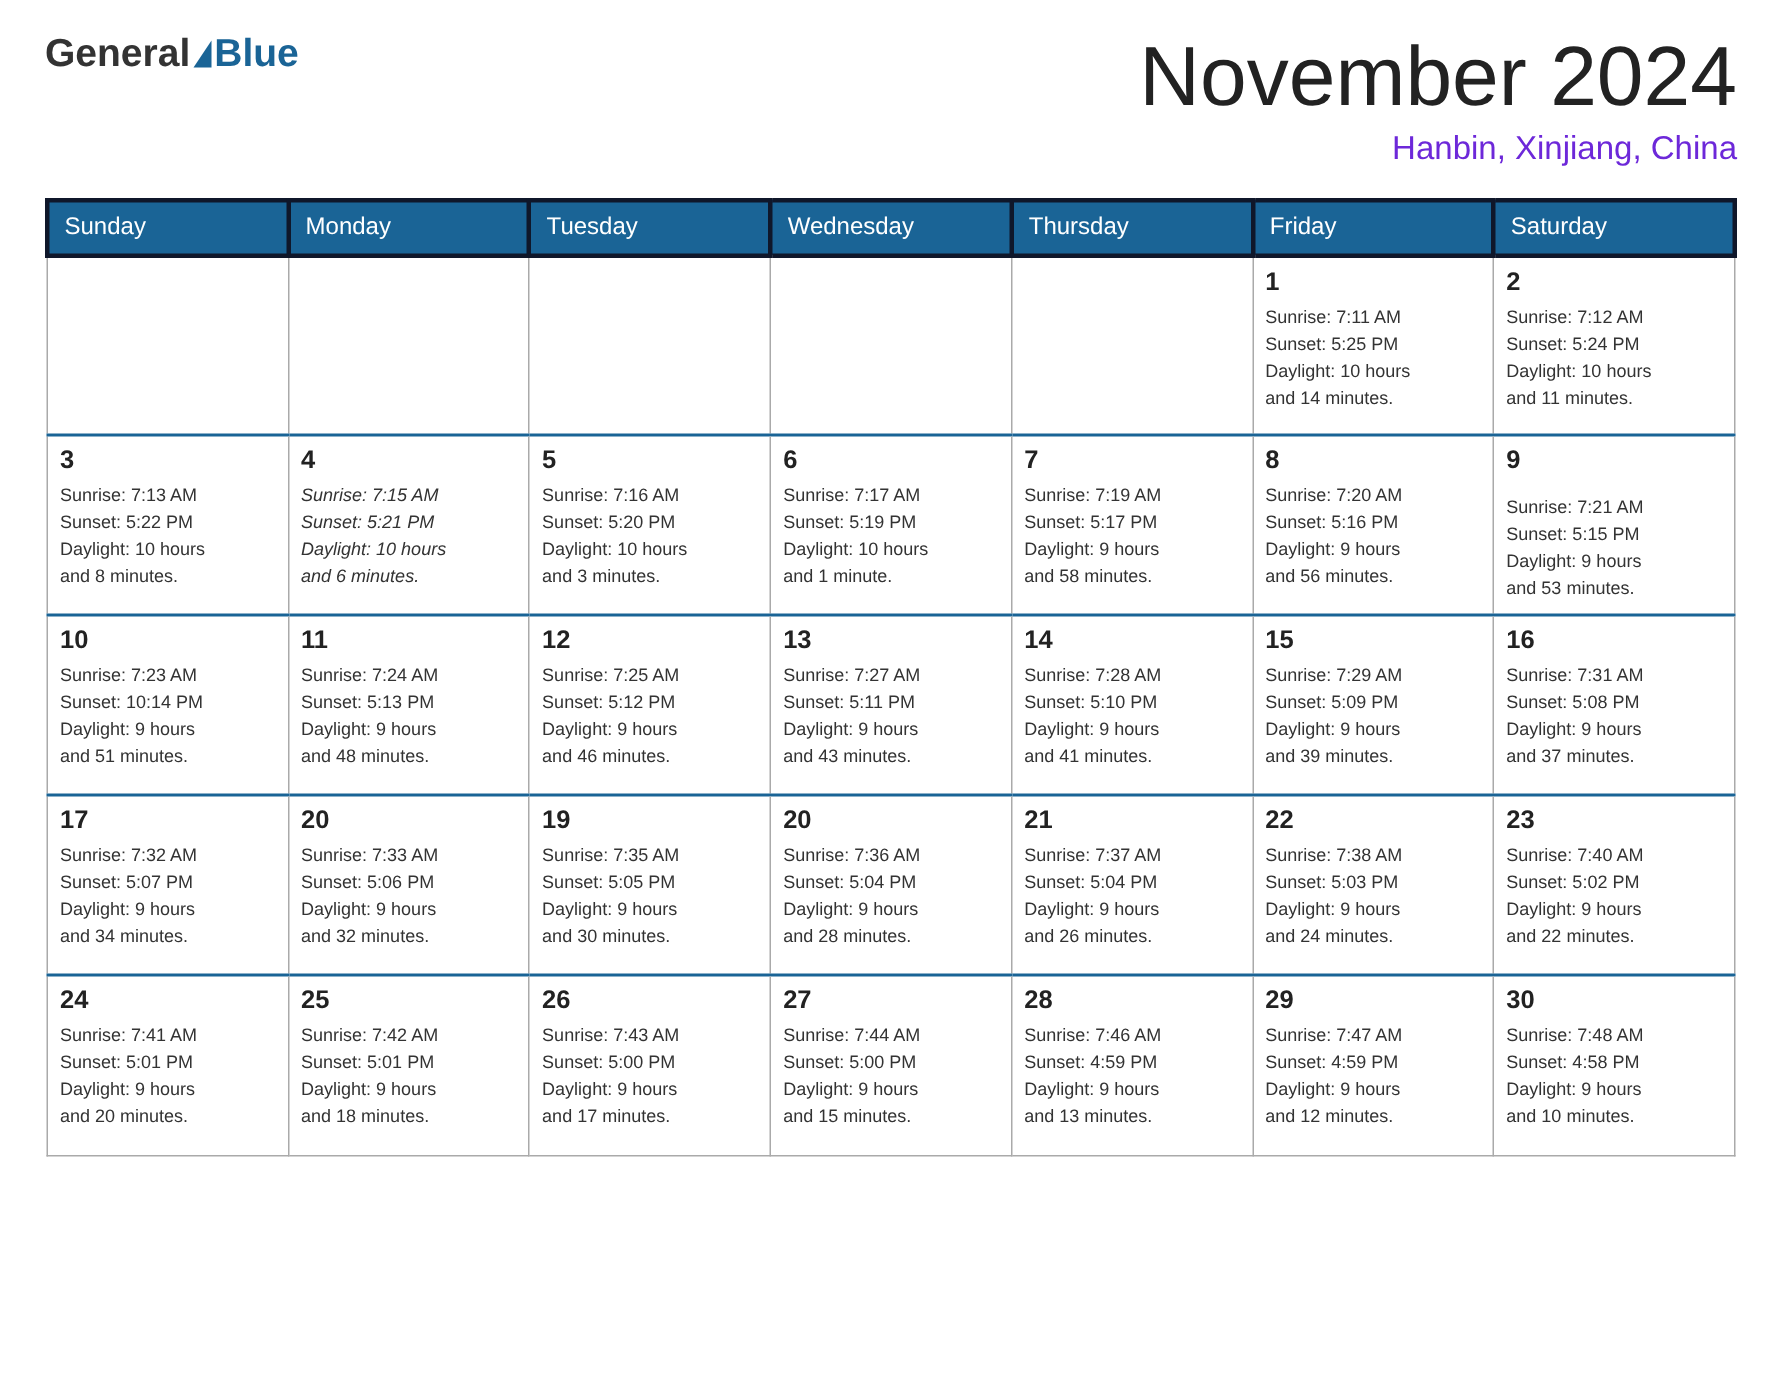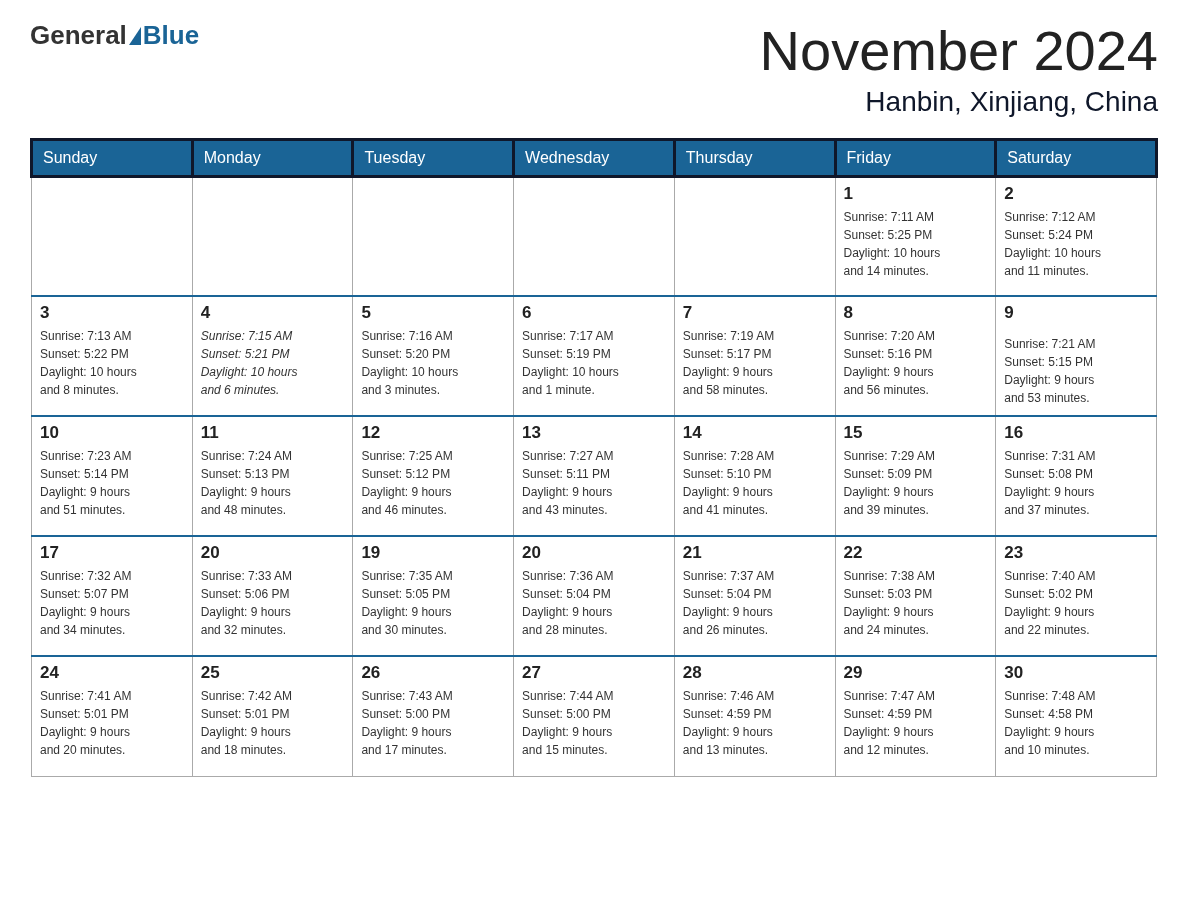--- a/index.html
+++ b/index.html
@@ -46,22 +46,22 @@
     .title-area {
       text-align: right;
     }
     .month-title {
       font-size: 56px;
       font-weight: normal;
       color: #222;
       line-height: 1.1;
     }
     .location-title {
-      font-size: 28px;
-      color: #0f172a;
+      font-size: 22px;
+      color: #6d28d9;
       margin-top: 4px;
     }
     .calendar-table {
       width: 100%;
       border-collapse: collapse;
       table-layout: fixed;
     }
     .calendar-table th {
       background-color: #1a6496;
       color: #ffffff;
@@ -196,21 +196,21 @@
           <div class="day-info" style="white-space: pre-line; margin-top: 12px;">Sunrise: 7:21 AM
 Sunset: 5:15 PM
 Daylight: 9 hours
 and 53 minutes.</div>
         </td>
       </tr>
       <tr class="row-separator">
         <td>
           <span class="day-number">10</span>
           <div class="day-info" style="white-space: pre-line;">Sunrise: 7:23 AM
-Sunset: 5:14 PM
+Sunset: 10:14 PM
 Daylight: 9 hours
 and 51 minutes.</div>
         </td>
         <td>
           <span class="day-number">11</span>
           <div class="day-info" style="white-space: pre-line;">Sunrise: 7:24 AM
 Sunset: 5:13 PM
 Daylight: 9 hours
 and 48 minutes.</div>
         </td>

